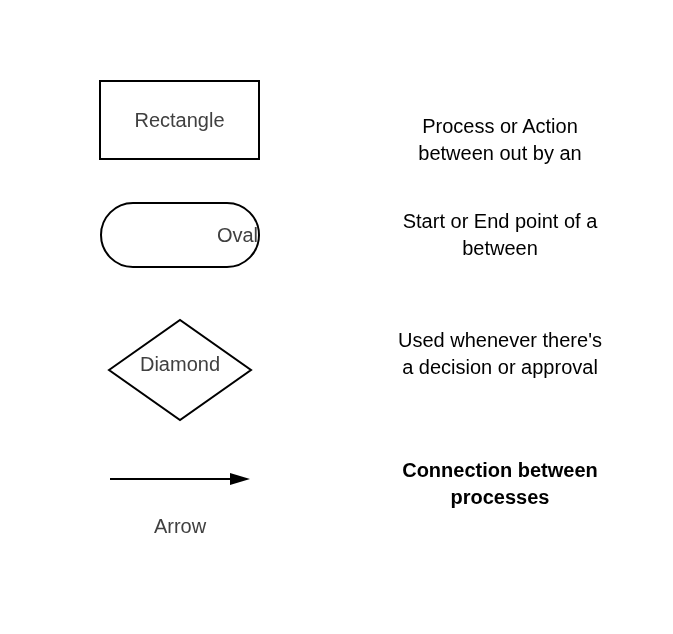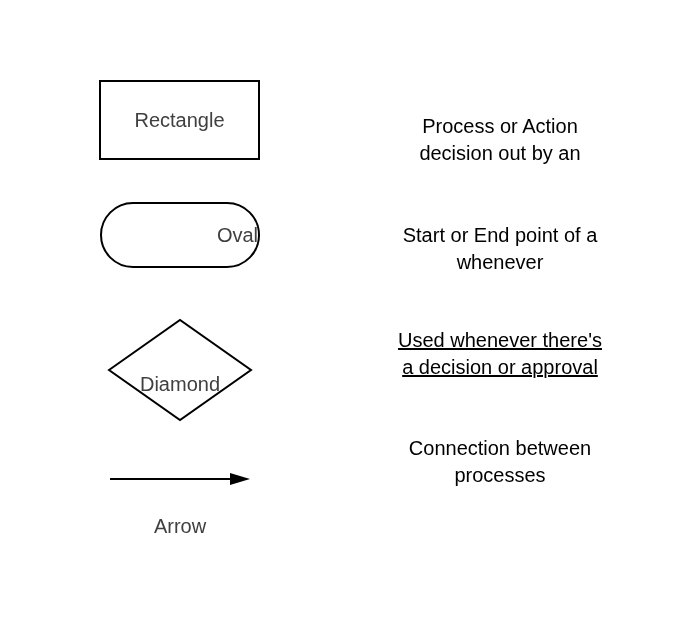--- a/index.html
+++ b/index.html
@@ -46,21 +46,21 @@
   .shape-diamond-svg {
     position: absolute;
     left: 107px;
     top: 318px;
     width: 146px;
     height: 104px;
   }
   .diamond-label {
     position: absolute;
     left: 110px;
-    top: 372px;
+    top: 352px;
     width: 140px;
     height: 24px;
     display: flex;
     align-items: flex-end;
     justify-content: center;
   }
   .shape-label {
     font-size: 20px;
     line-height: 24px;
     color: #404040;
@@ -94,44 +94,44 @@
   .desc {
     position: absolute;
     left: 380px;
     width: 240px;
     text-align: center;
     font-size: 20px;
     line-height: 27px;
     color: #000000;
   }
   .desc-row-1 { top: 78px; margin-top: 35px; }
-  .desc-row-2 { top: 222px; }
-  .desc-row-3 { top: 327px; text-decoration: underline; }
-  .desc-row-4 { top: 435px; }
+  .desc-row-2 { top: 208px; }
+  .desc-row-3 { top: 327px; }
+  .desc-row-4 { top: 457px; font-weight: bold; }
   .desc-line { white-space: nowrap; }
 </style>
 </head>
 <body>
 
 <div class="canvas">
 
   <div class="shape-rect">
     <span class="shape-label">Rectangle</span>
   </div>
   <div class="desc desc-row-1">
     <div class="desc-line">Process or Action</div>
-    <div class="desc-line">decision out by an</div>
+    <div class="desc-line">between out by an</div>
   </div>
 
   <div class="shape-oval">
     <span class="shape-label">Oval</span>
   </div>
   <div class="desc desc-row-2">
     <div class="desc-line">Start or End point of a</div>
-    <div class="desc-line">whenever</div>
+    <div class="desc-line">between</div>
   </div>
 
   <svg class="shape-diamond-svg" viewBox="0 0 146 104" xmlns="http://www.w3.org/2000/svg">
     <polygon points="2,52 73,2 144,52 73,102" fill="#ffffff" stroke="#000000" stroke-width="2" stroke-linejoin="miter"></polygon>
   </svg>
   <div class="diamond-label">
     <span class="shape-label">Diamond</span>
   </div>
   <div class="desc desc-row-3">
     <div class="desc-line">Used whenever there's</div>

